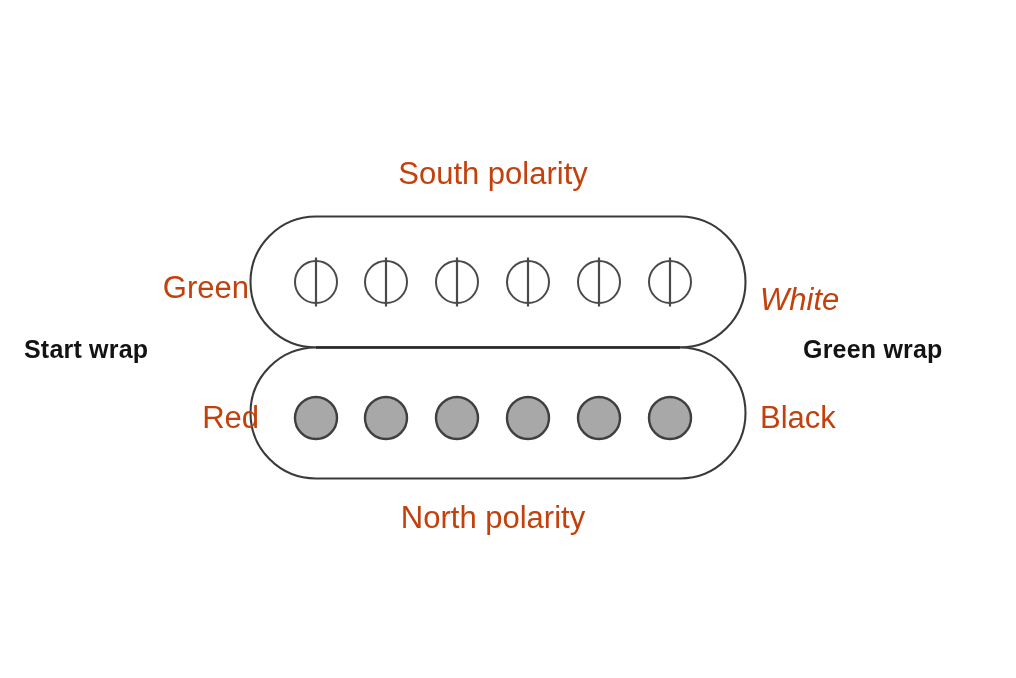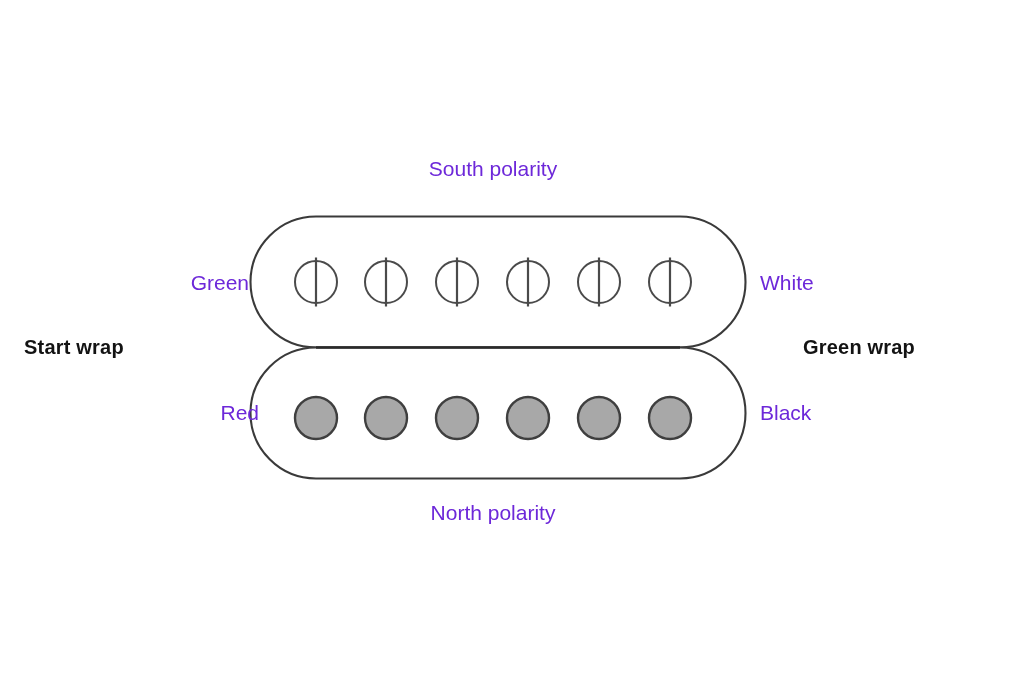--- a/index.html
+++ b/index.html
@@ -23,36 +23,36 @@
     width: 1016px;
     height: 678px;
     display: block;
   }
   .lbl {
     position: absolute;
     white-space: nowrap;
     line-height: 1;
   }
   .lbl-plain {
-    font-size: 21px;
+    font-size: 31px;
     font-weight: 400;
-    color: #6d28d9;
+    color: #c2410c;
   }
   .lbl-bold {
-    font-size: 20px;
+    font-size: 25px;
     font-weight: 700;
     color: #131313;
     letter-spacing: 0.2px;
   }
   
   #label-south  { left: 0;    top: 158px; width: 986px; text-align: center; }
   #label-north  { left: 0;    top: 502px; width: 986px; text-align: center; }
   #label-green  { left: 0;    top: 272px; width: 238px; text-align: right; padding-left: 11px; }
   #label-red    { left: 0;    top: 402px; width: 238px; text-align: right; margin-left: 21px; }
-  #label-white  { left: 760px; top: 272px; text-align: right; }
+  #label-white  { left: 760px; top: 284px; text-align: right; font-style: italic; }
   #label-black  { left: 760px; top: 402px; text-align: right; }
   #label-start  { left: 24px;  top: 337px; text-align: left; }
   #label-finish { left: 803px; top: 337px; text-align: left; }
 </style>
 </head>
 <body>
 
 <div id="stage">
 
   <svg id="diagram-svg" viewBox="0 0 1016 678" xmlns="http://www.w3.org/2000/svg">

